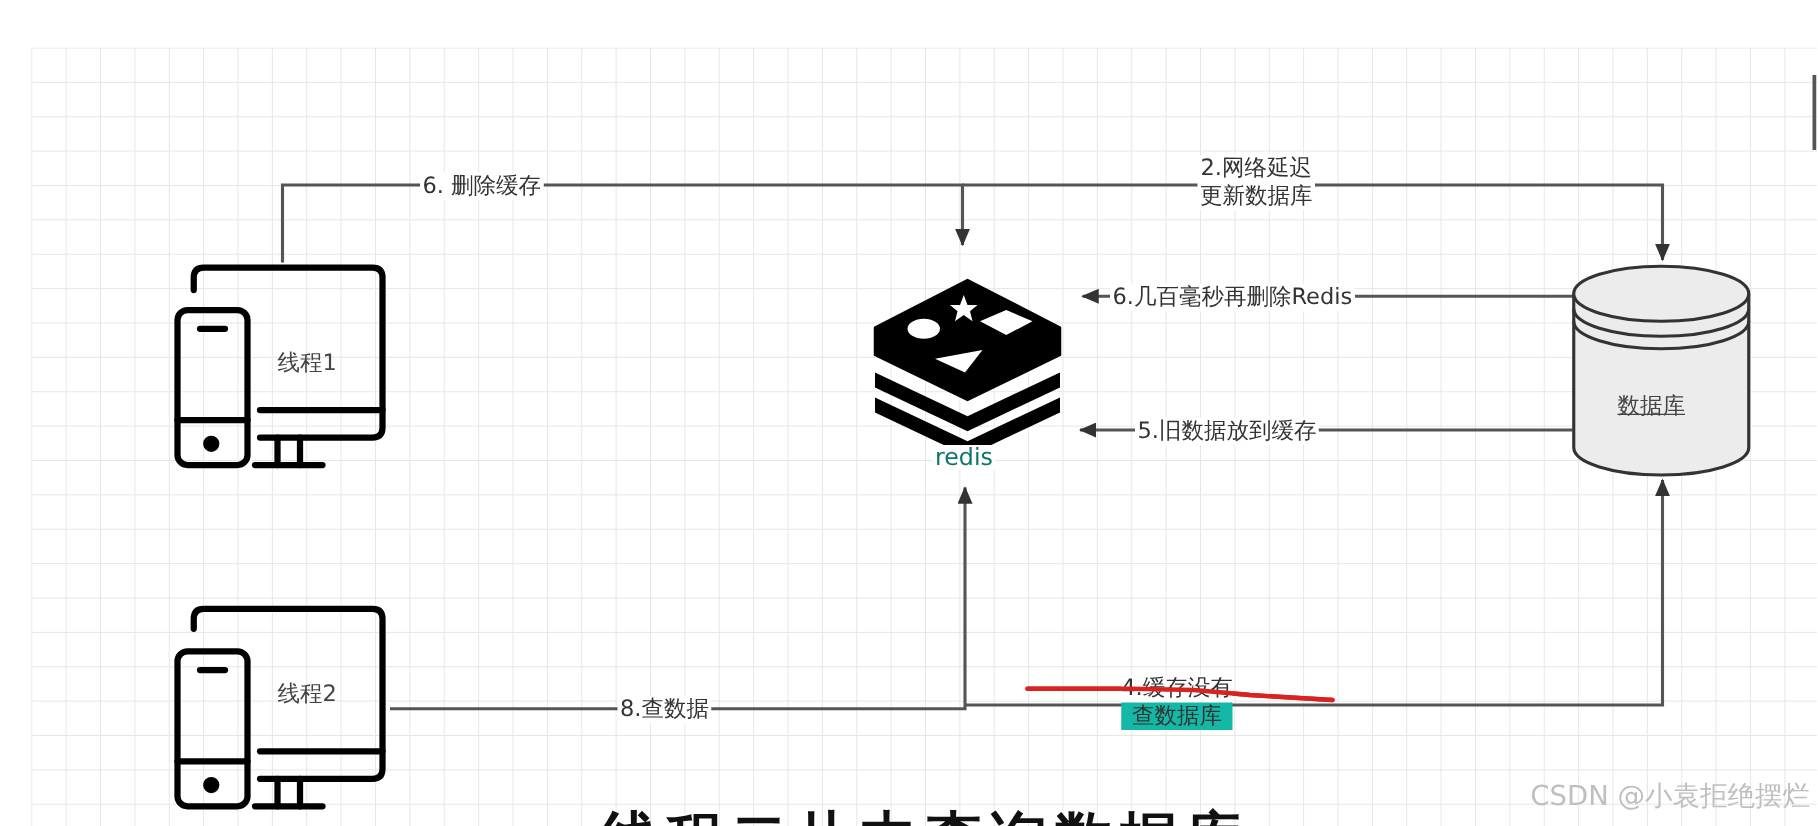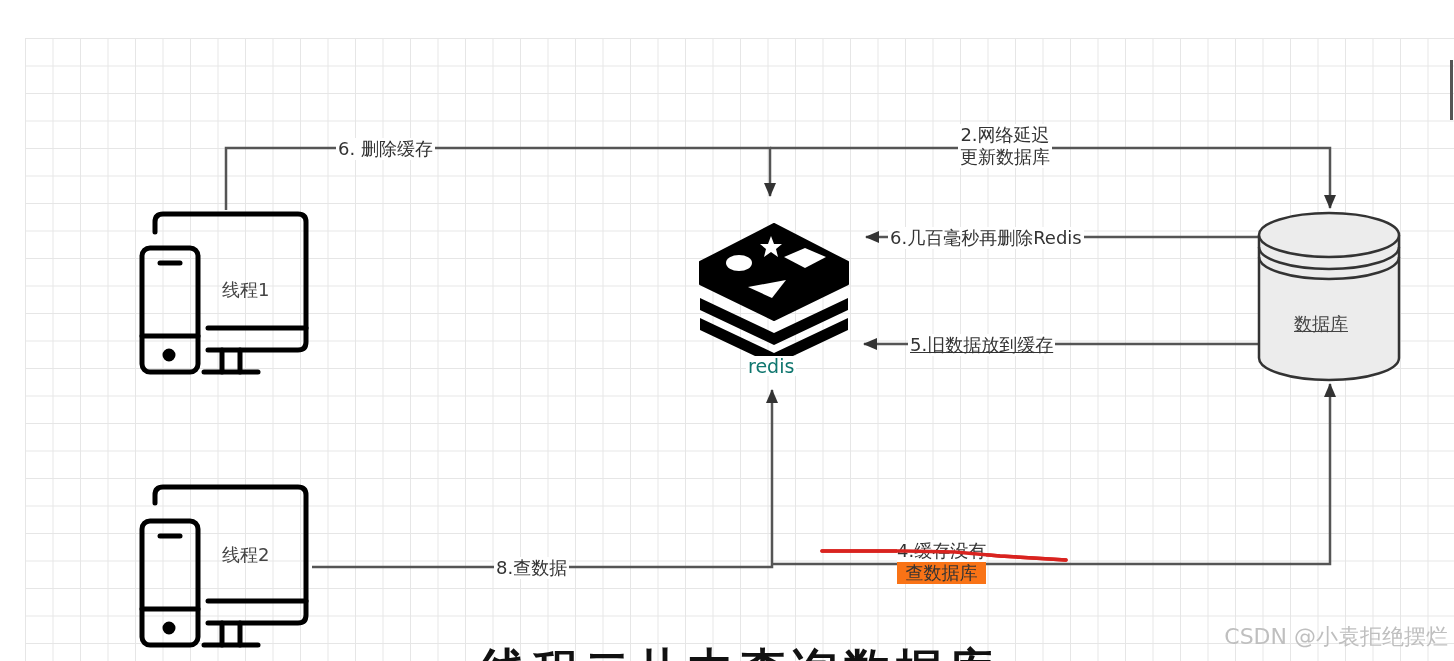--- a/index.html
+++ b/index.html
@@ -108,23 +108,23 @@
 <div class="node-lbl" style="left:1294px;top:312px;text-decoration:underline;">数据库</div>
 
 <div class="lbl" style="left:336px;top:138px;">6. 删除缓存</div>
 <div class="lbl" style="left:958px;top:124px;text-align:center;">
   <div>2.网络延迟</div>
   <div>更新数据库</div>
 </div>
 <div class="lbl" style="left:494px;top:557px;">8.查数据</div>
 <div class="lbl" style="left:895px;top:540px;text-align:center;background:transparent;">
   <div style="background:#fff;">4.缓存没有</div>
-  <div style="background:#f97316;">查数据库</div>
+  <div style="background:#14b8a6;">查数据库</div>
 </div>
-<div class="lbl" style="left:908px;top:334px;text-decoration:underline;">5.旧数据放到缓存</div>
+<div class="lbl" style="left:908px;top:334px;">5.旧数据放到缓存</div>
 <div class="lbl" style="left:888px;top:227px;">6.几百毫秒再删除Redis</div>
 
 <svg style="position:absolute;left:0;top:0;pointer-events:none;" width="1454" height="661">
   <path d="M822,551 L905,551 L955,552 L1000,556 L1066,560" fill="none" stroke="#d9231f" stroke-width="3.5" stroke-linecap="round"></path>
 </svg>
 
 <div class="title">线程二从中查询数据库</div>
 <div class="watermark">CSDN @小袁拒绝摆烂</div>
 
 </body></html>

